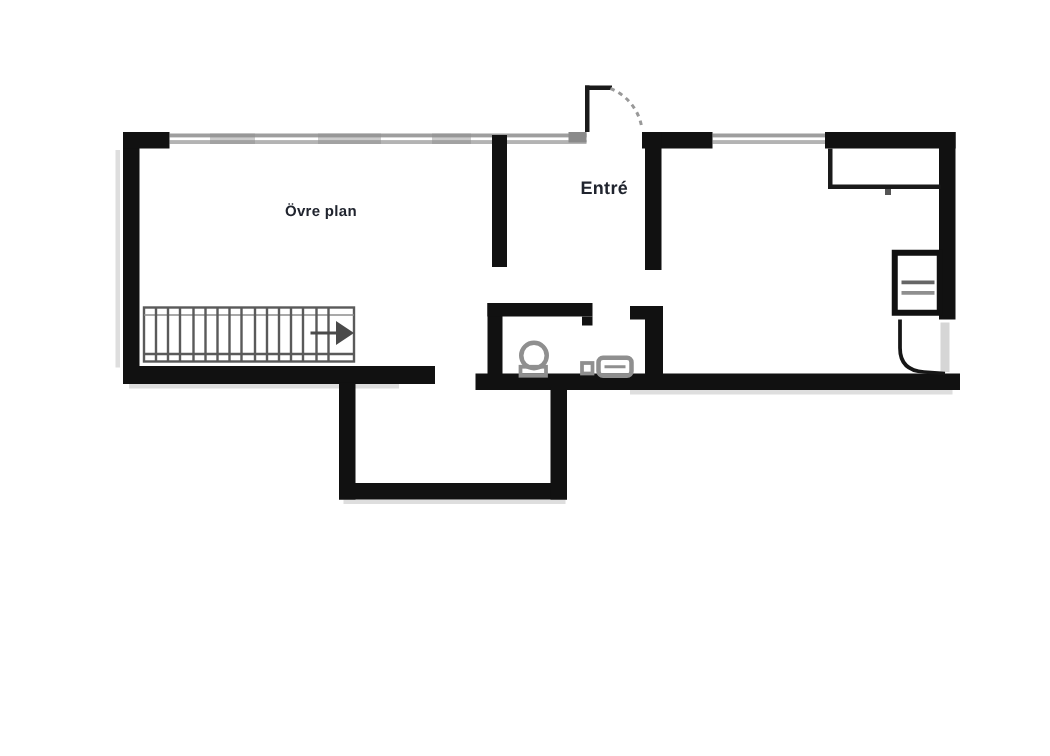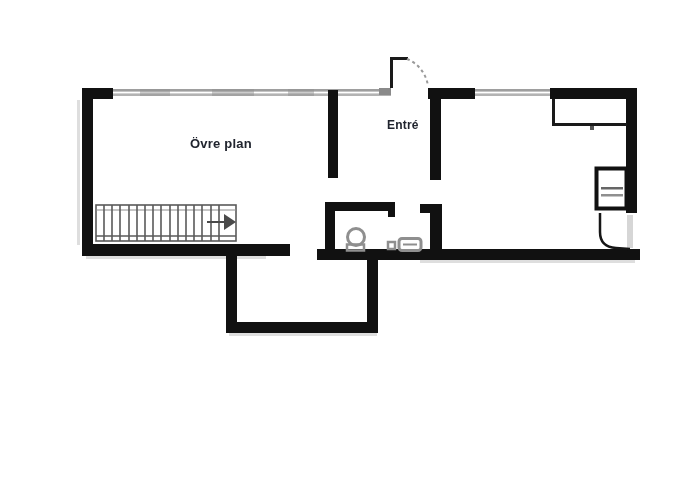--- a/index.html
+++ b/index.html
@@ -17,21 +17,21 @@
   .band-light{fill:#b3b3b3;}
   .thinline{fill:#1a1a1a;}
   .room-label{
     position:absolute;
     color:#20242e;
     font-weight:bold;
     white-space:nowrap;
     letter-spacing:0.2px;
     padding-left:16px;
   }
-  .label-ovre{left:174px;top:136px;font-size:13px;}
+  .label-ovre{left:174px;top:136px;font-size:10px;}
   .label-entre{left:371px;top:118px;font-size:12px;}
 </style>
 </head>
 <body>
 
 <div class="canvas">
 
   <svg class="plan-svg" width="700" height="504" viewBox="0 0 700 504">
 
     <g>

